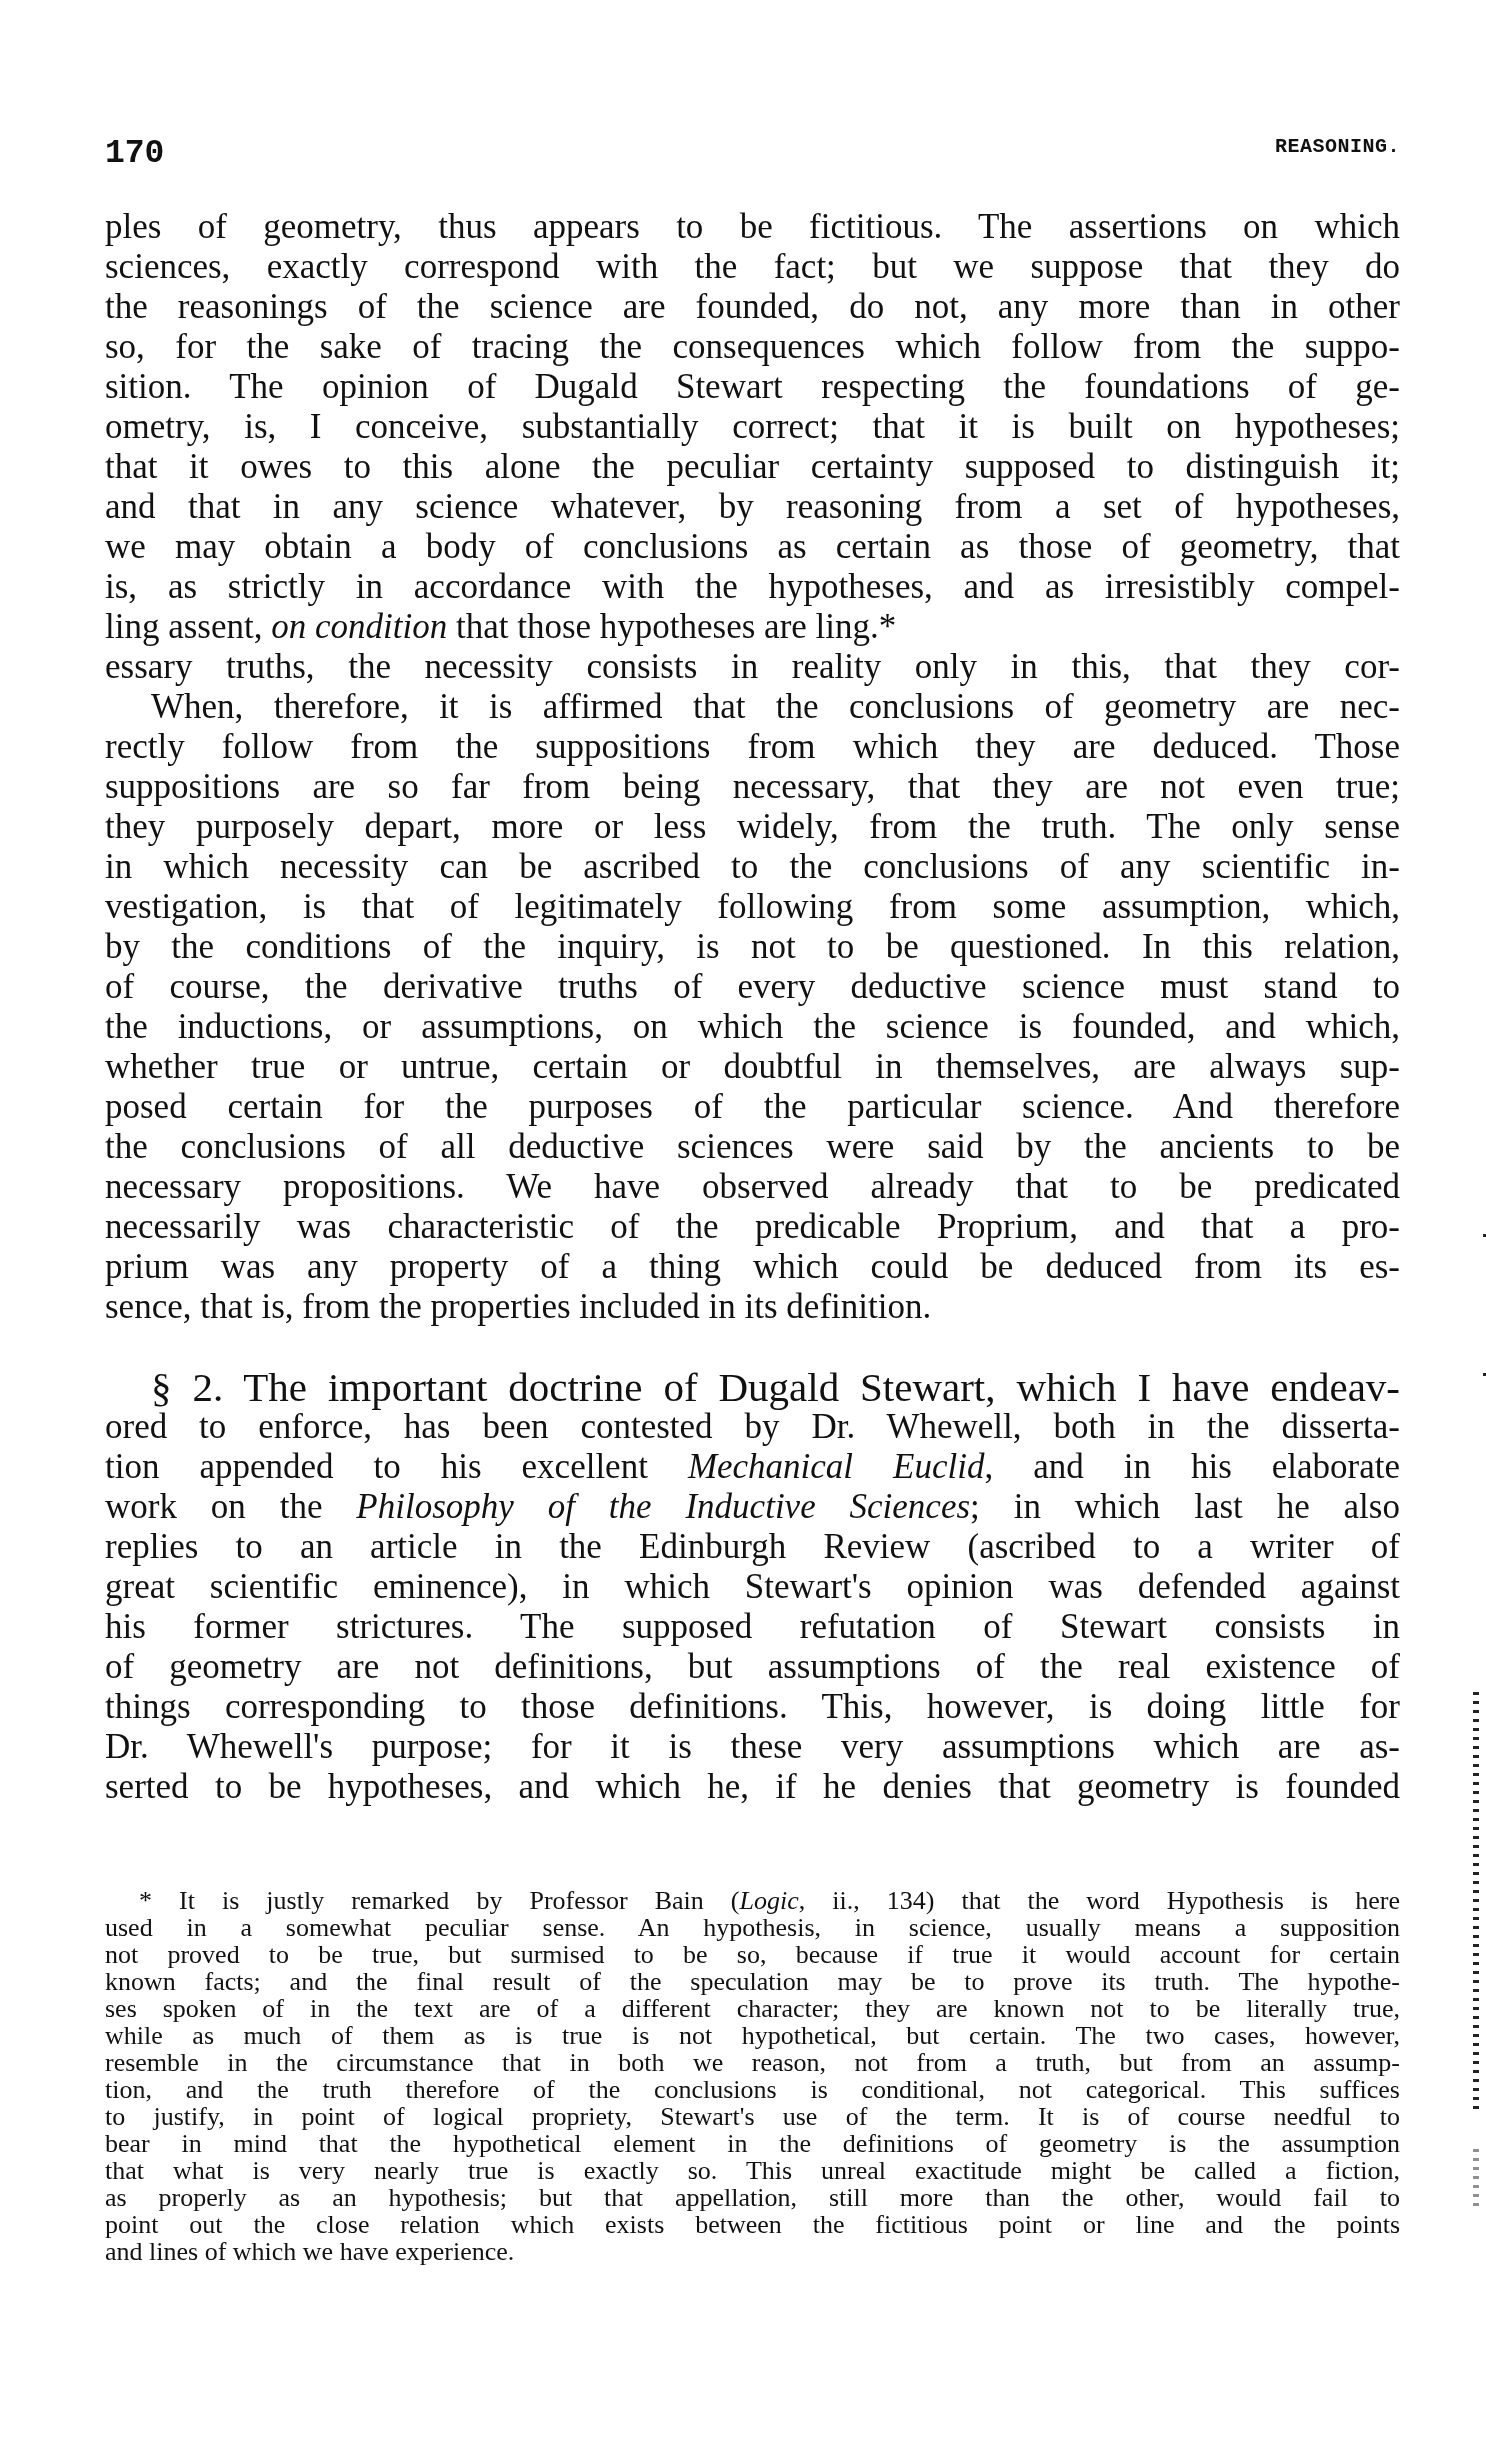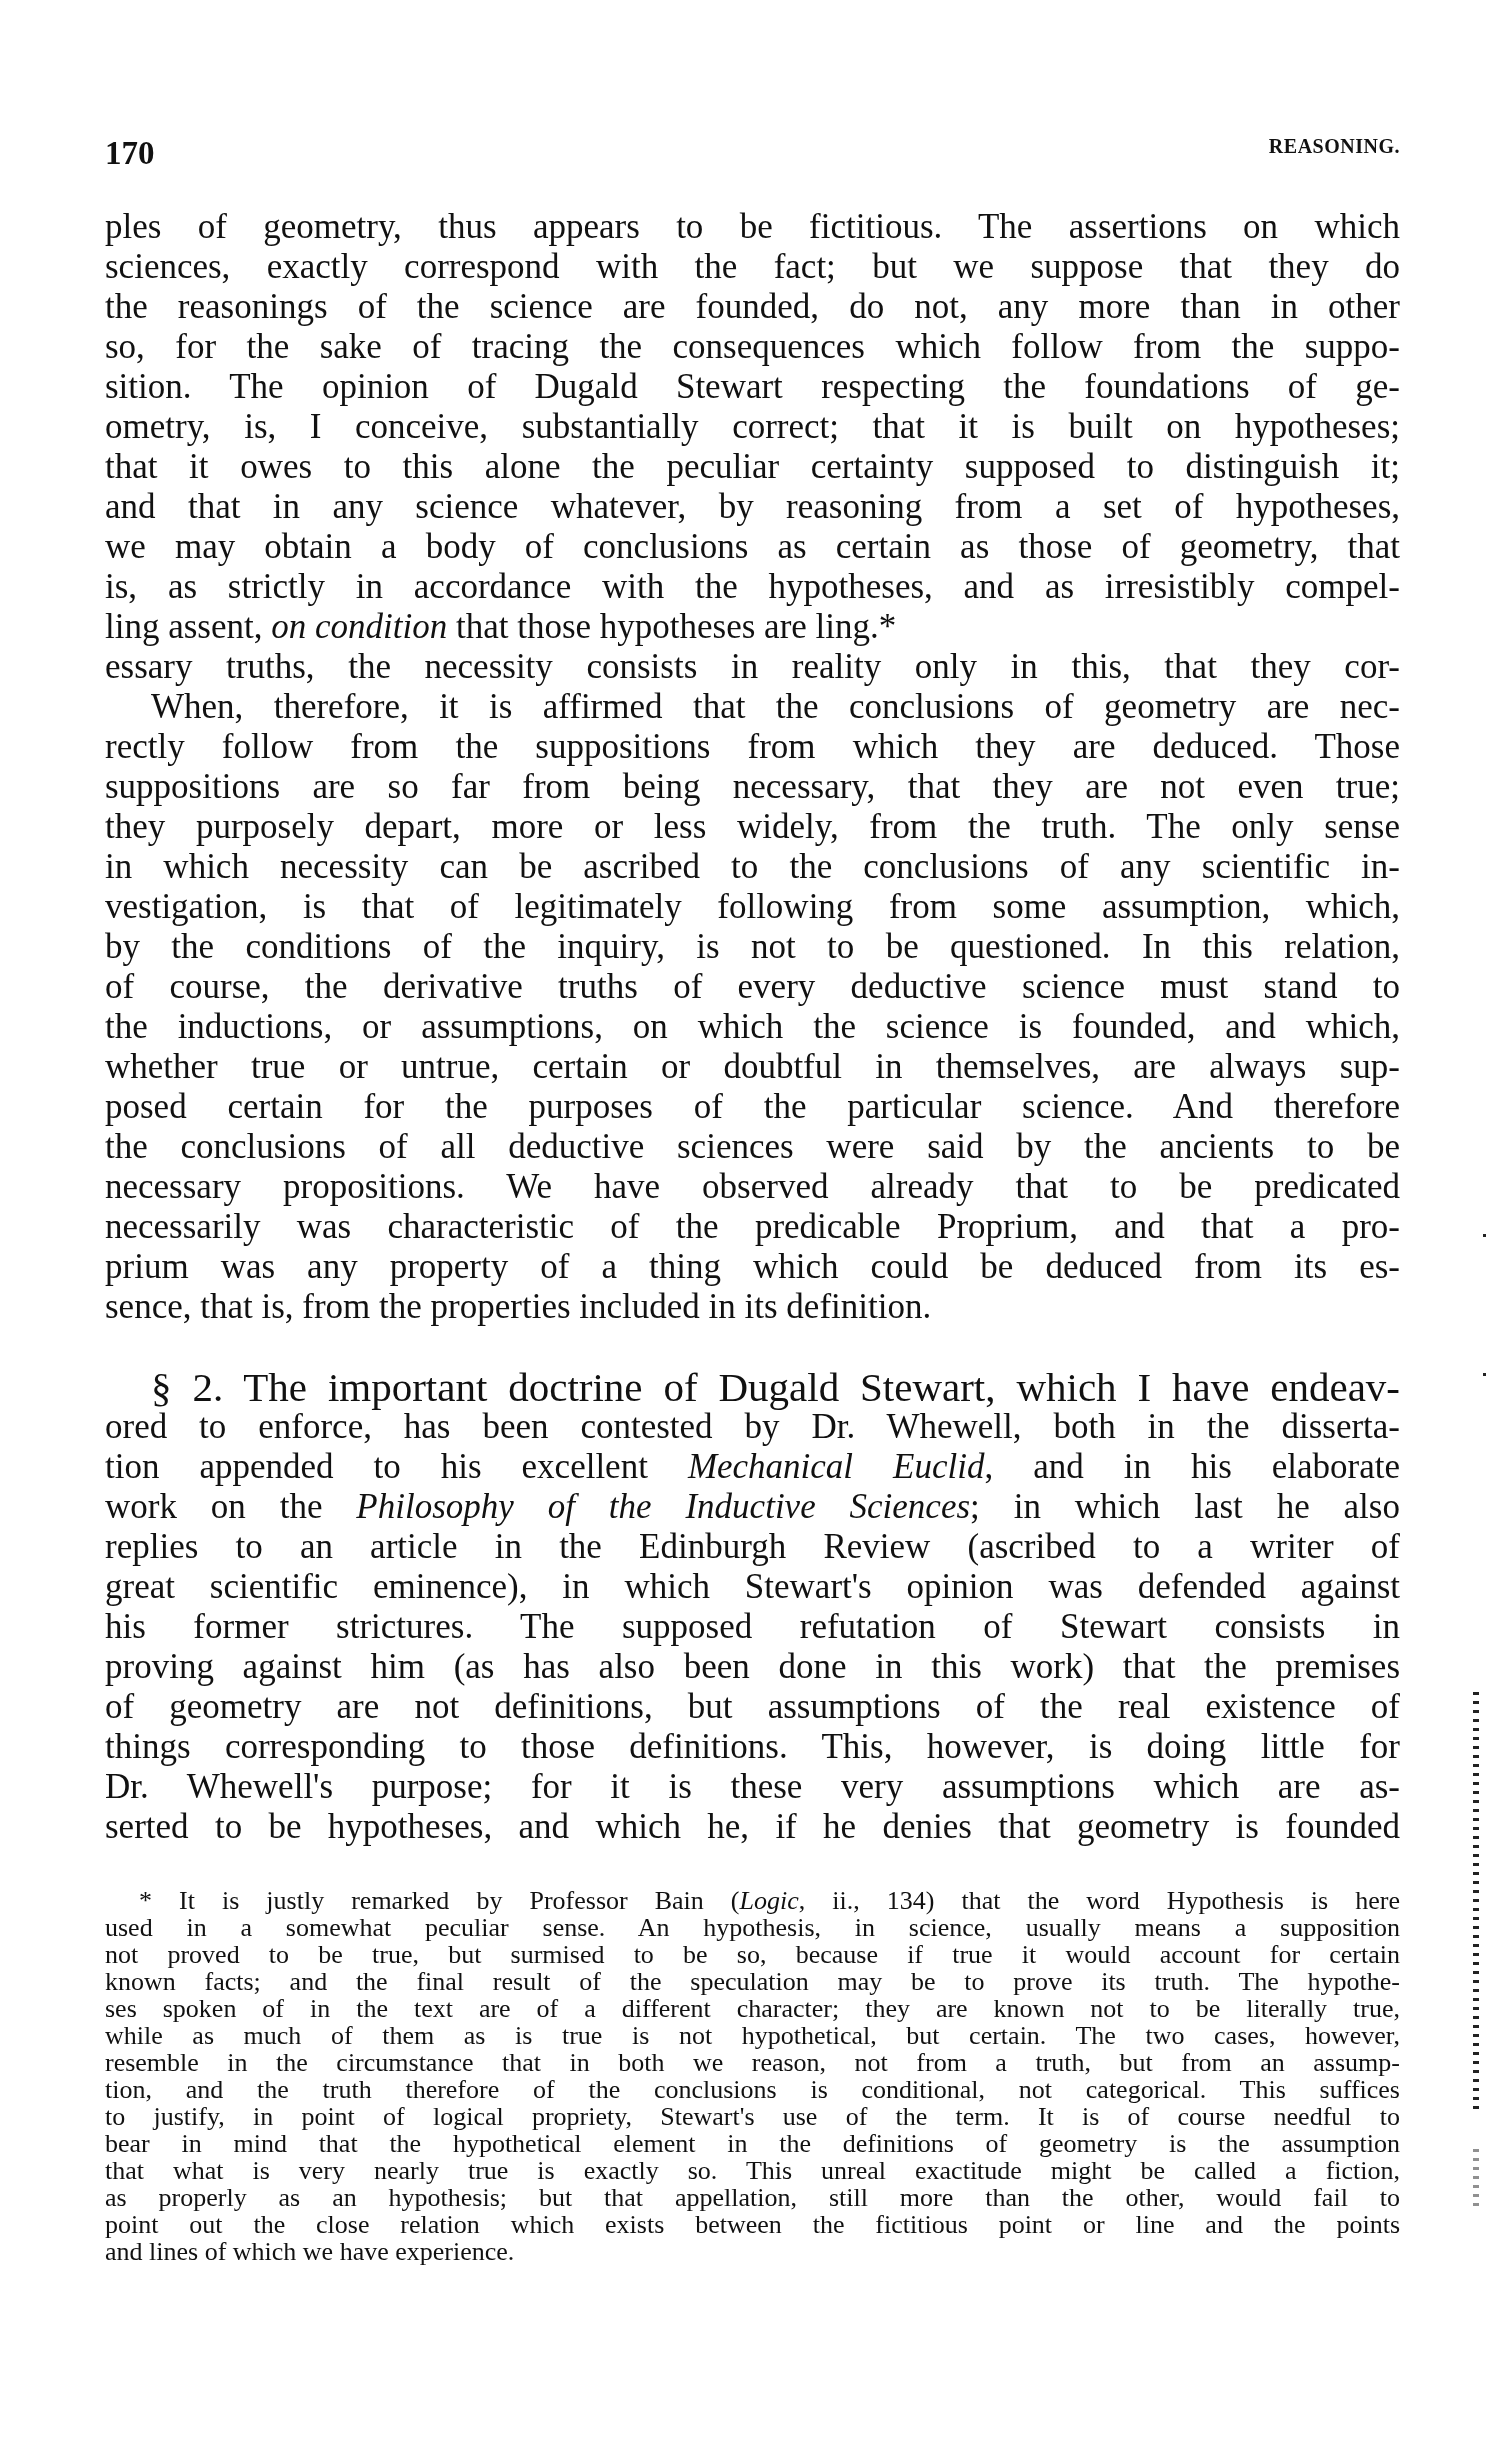--- a/index.html
+++ b/index.html
@@ -1,19 +1,19 @@
 <!DOCTYPE html>
 <html><head>
 <meta charset="utf-8">
 <style>
   html, body { margin: 0; padding: 0; background: #ffffff; }
   body { width: 1487px; height: 2459px; position: relative; overflow: hidden; color: #111; }
   .page { position: absolute; left: 0; top: 0; width: 1487px; height: 2459px; }
   .runhead { position: absolute; top: 135px; left: 105px; width: 1295px; height: 44px;
-             font-family: Liberation Serif, serif; }
+             font-family: Liberation Mono, monospace; }
   .pgnum { position: absolute; left: 0; top: 0; font-size: 33px; font-weight: bold; }
   .rtitle { position: absolute; left: 0; right: 0; top: 0; text-align: right; font-size: 20px; font-weight: bold; letter-spacing: 0.5px; }
   .body { position: absolute; left: 105px; top: 207px; width: 1295px;
           font-family: "Liberation Serif", "DejaVu Serif", serif; font-size: 35px; line-height: 40px; }
   .line { display: block; white-space: nowrap; text-align: justify; text-align-last: justify; height: 40px; overflow: visible; }
   .line.last { text-align-last: left; }
   .indent { padding-left: 46px; }
   .gap { height: 40px; }
   .foot { position: absolute; left: 105px; top: 1887px; width: 1295px;
           font-family: "Liberation Serif", "DejaVu Serif", serif; font-size: 26px; line-height: 27px; }
@@ -73,21 +73,20 @@
     <div class="gap"></div>
 
     <div>
       <span class="line indent" style="font-size: 41px;"><span>§ 2.</span> <span>The important doctrine of Dugald Stewart, which I have endeav-</span></span>
       <span class="line">ored to enforce, has been contested by Dr. Whewell, both in the disserta-</span>
       <span class="line"><span>tion appended to his excellent </span><em>Mechanical Euclid</em><span>, and in his elaborate</span></span>
       <span class="line"><span>work on the </span><em>Philosophy of the Inductive Sciences</em><span>; in which last he also</span></span>
       <span class="line">replies to an article in the Edinburgh Review (ascribed to a writer of</span>
       <span class="line">great scientific eminence), in which Stewart's opinion was defended against</span>
       <span class="line">his former strictures.  The supposed refutation of Stewart consists in</span>
-      <span class="line">proving against him (as has also been done in this work) that the premises</span>
       <span class="line">of geometry are not definitions, but assumptions of the real existence of</span>
       <span class="line">things corresponding to those definitions.  This, however, is doing little for</span>
       <span class="line">Dr. Whewell's purpose; for it is these very assumptions which are as-</span>
       <span class="line">serted to be hypotheses, and which he, if he denies that geometry is founded</span>
     </div>
   </div>
 
   <div class="foot">
     <span class="line fn-indent"><span>* It is justly remarked by Professor Bain (</span><em>Logic</em><span>, ii., 134) that the word Hypothesis is here</span></span>
     <span class="line">used in a somewhat peculiar sense.  An hypothesis, in science, usually means a supposition</span>

